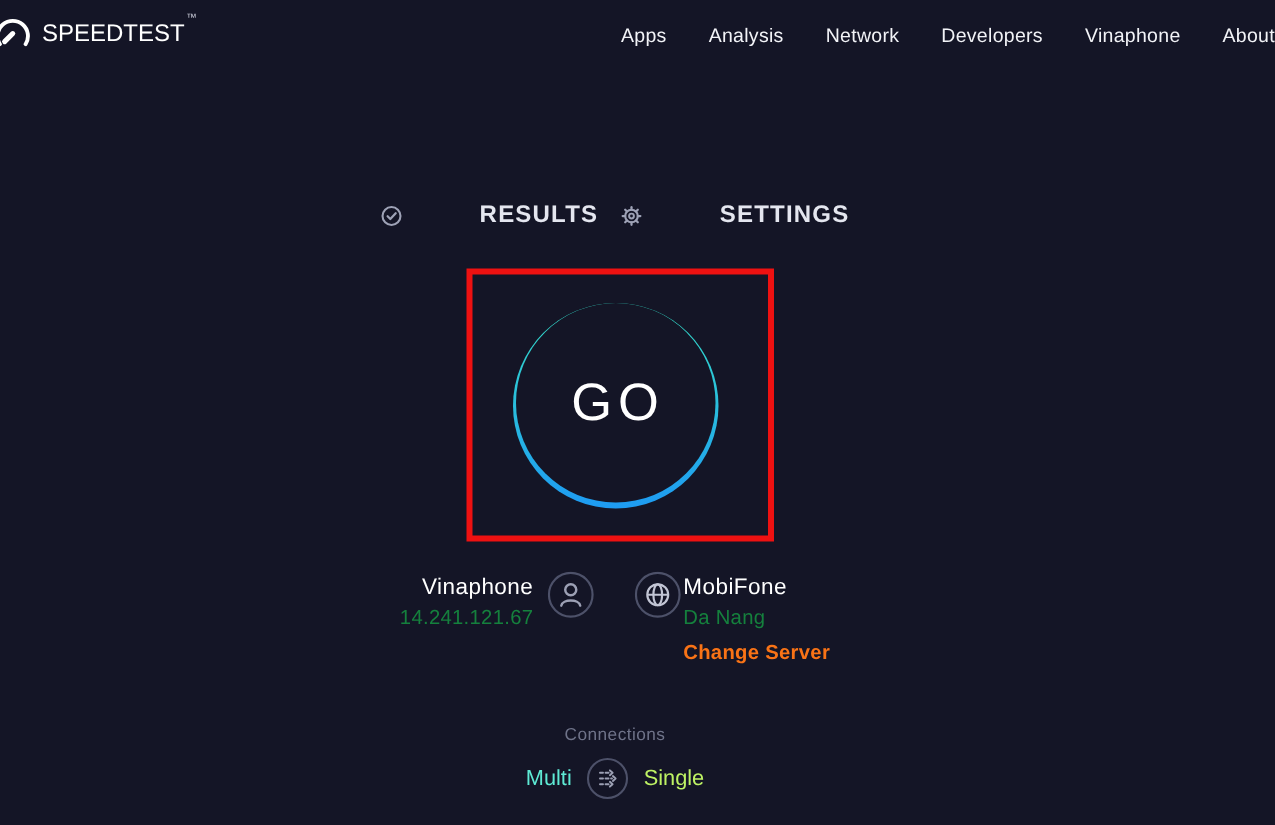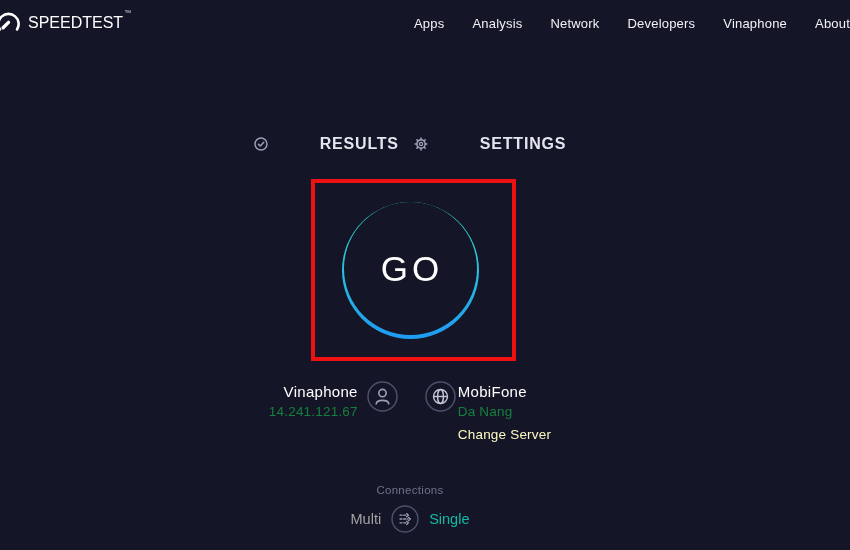--- a/index.html
+++ b/index.html
@@ -58,33 +58,33 @@
   }
 
   
   .info-row { top: 381px; display: flex; justify-content: center; align-items: flex-start; gap: 27px; }
   .info-block { display: flex; align-items: flex-start; }
   .info-texts { display: flex; flex-direction: column; margin-top: 2px; }
   .info-texts.right-align { align-items: flex-end; text-align: right; margin-right: 9px; }
   .info-texts.left-align { align-items: flex-start; text-align: left; margin-left: 2px; }
   .info-primary { font-size: 15px; color: #ffffff; letter-spacing: 0.3px; }
   .info-secondary { font-size: 13.5px; color: #15803d; margin-top: 4px; letter-spacing: 0.2px; }
-  .info-link { font-size: 13.5px; color: #fef9c3; margin-top: 8px; cursor: pointer; letter-spacing: 0.2px; }
+  .info-link { font-size: 13.5px; color: #f97316; margin-top: 8px; cursor: pointer; letter-spacing: 0.2px; font-weight: bold; }
   .round-icon {
     width: 31px; height: 31px; border-radius: 50%;
     display: flex; align-items: center; justify-content: center;
     flex-shrink: 0;
   }
 
   
   .connections { top: 484px; text-align: center; }
   .connections-title { font-size: 11.5px; color: #6f7389; letter-spacing: 0.3px; }
   .connections-row { margin-top: 9px; display: flex; justify-content: center; align-items: center; gap: 10px; }
-  .conn-multi { font-size: 14.5px; color: #a3a3a3; cursor: pointer; }
-  .conn-single { font-size: 14.5px; color: #14b8a6; cursor: pointer; }
+  .conn-multi { font-size: 14.5px; color: #5eead4; cursor: pointer; }
+  .conn-single { font-size: 14.5px; color: #bef264; cursor: pointer; }
 </style>
 </head>
 <body>
 
 <div class="page">
 
   <div class="header">
     <div class="logo">
       <span style="display:flex;">
         <svg width="27" height="27" viewBox="0 0 24 24" fill="none">

